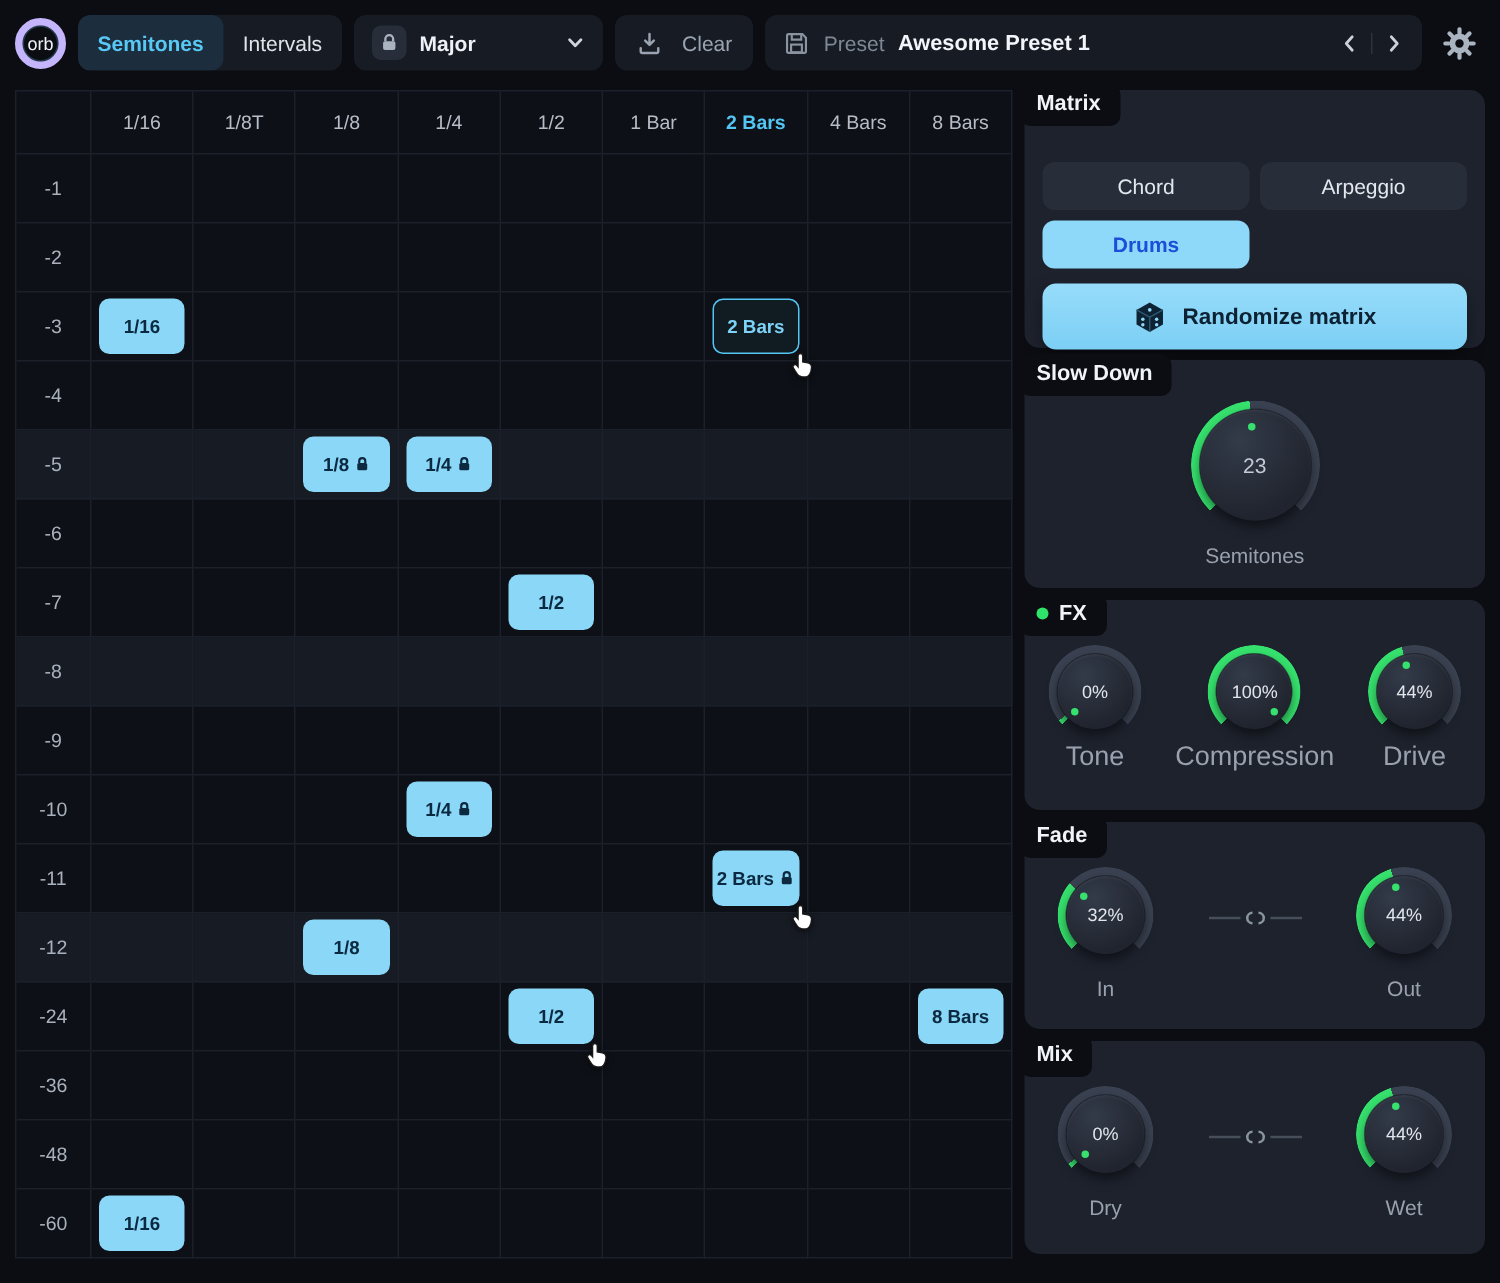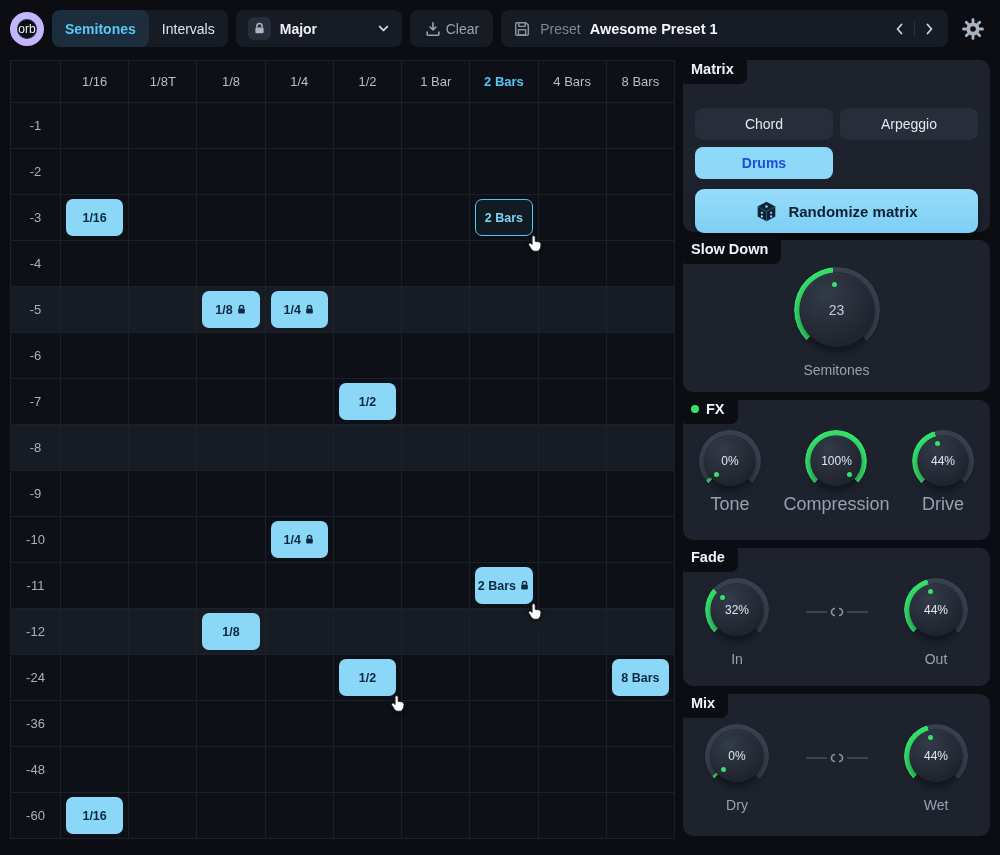--- a/index.html
+++ b/index.html
@@ -1,28 +1,28 @@
 <!DOCTYPE html>
 <html><head>
 <meta charset="utf-8">
 <style>
   *{box-sizing:border-box;margin:0;padding:0;}
   html,body{width:1000px;height:855px;}
   body{background:#0b0d12;font-family:"Liberation Sans",sans-serif;color:#e7eaf0;overflow:hidden;}
 
   
   .topbar{display:flex;align-items:center;gap:8px;padding:10px 10px 9px;}
-  .logo{width:34px;height:34px;border-radius:50%;border:7px solid #c4b5fd;display:flex;align-items:center;justify-content:center;font-size:12px;color:#eef2f7;flex:0 0 auto;box-shadow:0 0 0 1px rgba(90,200,245,.25) inset;}
+  .logo{width:34px;height:34px;border-radius:50%;border:5px solid #c4b5fd;display:flex;align-items:center;justify-content:center;font-size:12px;color:#eef2f7;flex:0 0 auto;box-shadow:0 0 0 1px rgba(90,200,245,.25) inset;}
   .seg-toggle{display:flex;background:#171b23;border-radius:8px;height:37px;align-items:stretch;overflow:hidden;}
   .seg{display:flex;align-items:center;padding:0 13px;font-size:14px;color:#dfe4ea;}
   .seg.active{background:#1c2d3e;color:#58c8f4;border-radius:8px;font-weight:600;}
   .dropdown{display:flex;align-items:center;gap:9px;background:#171b23;height:37px;border-radius:8px;padding:0 12px;width:166px;}
   .lock-chip{width:23px;height:23px;border-radius:6px;background:#272e3a;display:flex;align-items:center;justify-content:center;flex:0 0 auto;}
   .dd-label{font-size:14px;font-weight:700;color:#eef1f6;flex:1;}
-  .clear-btn{display:flex;align-items:center;gap:4px;background:#171b23;height:37px;border-radius:8px;padding:0 14px;color:#9aa3b1;font-size:14px;}
+  .clear-btn{display:flex;align-items:center;gap:13px;background:#171b23;height:37px;border-radius:8px;padding:0 14px;color:#9aa3b1;font-size:14px;}
   .preset-bar{flex:1;display:flex;align-items:center;gap:9px;background:#171b23;height:37px;border-radius:8px;padding:0 12px;}
   .preset-label{color:#7e8794;font-size:14px;}
   .preset-value{color:#f2f5f9;font-size:14.5px;font-weight:700;}
   .preset-nav{margin-left:auto;display:flex;align-items:center;gap:7px;}
   .vdiv{width:1px;height:14px;background:#2c333f;}
   .gear{width:34px;height:37px;display:flex;align-items:center;justify-content:center;}
 
   
   .main{display:flex;gap:8px;padding:0 10px;margin-top:4px;align-items:flex-start;}
 

